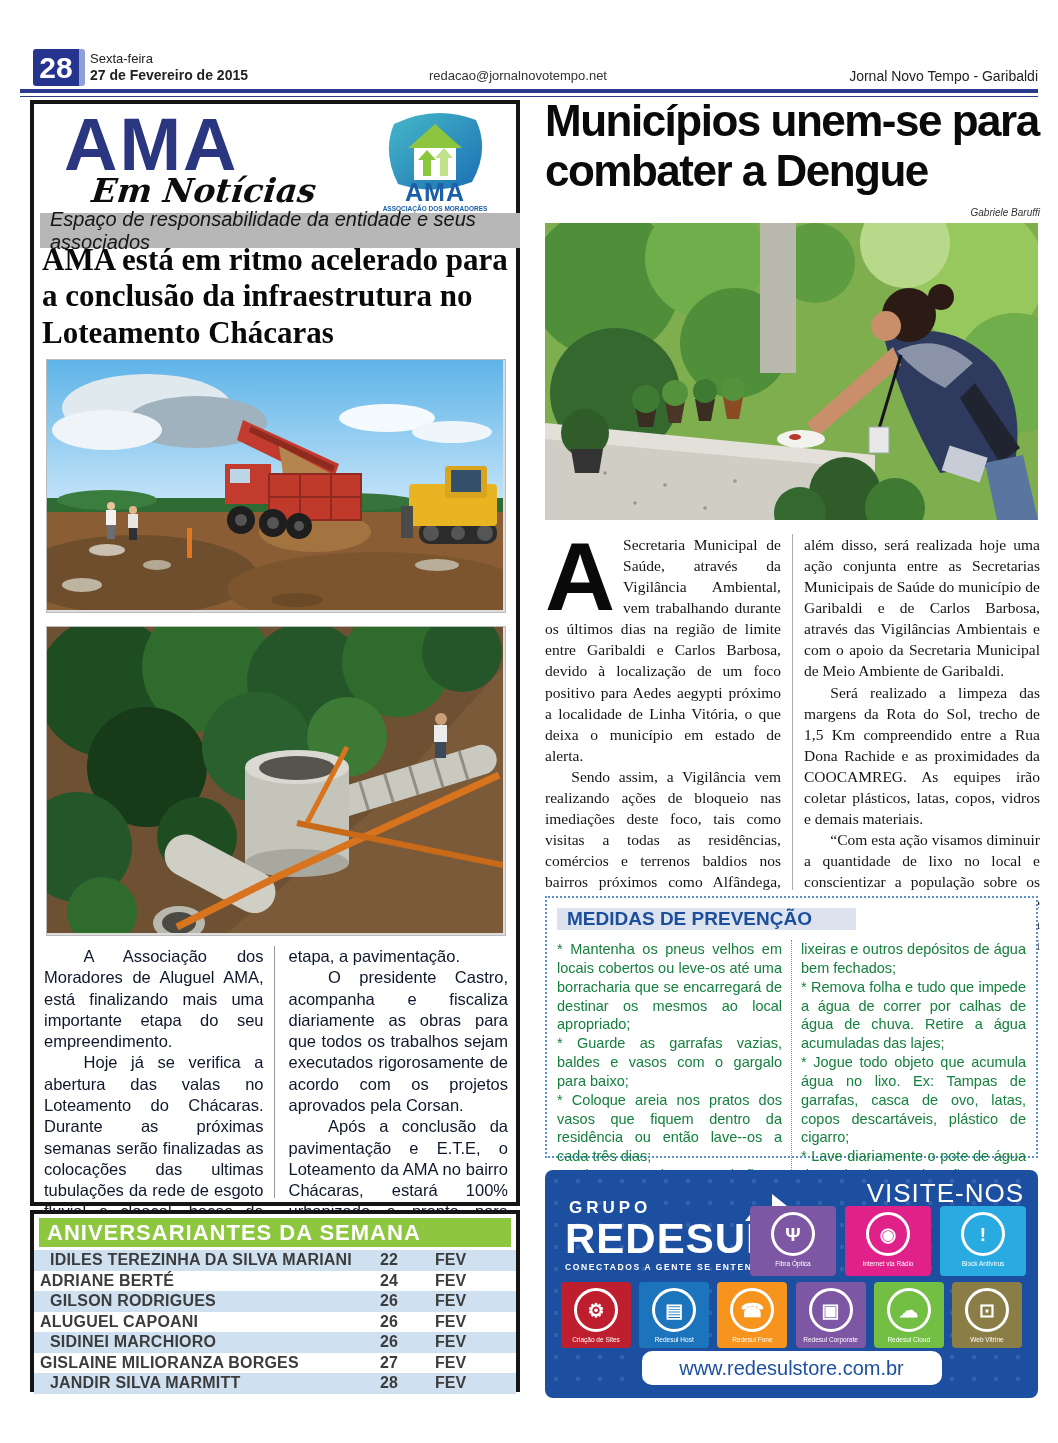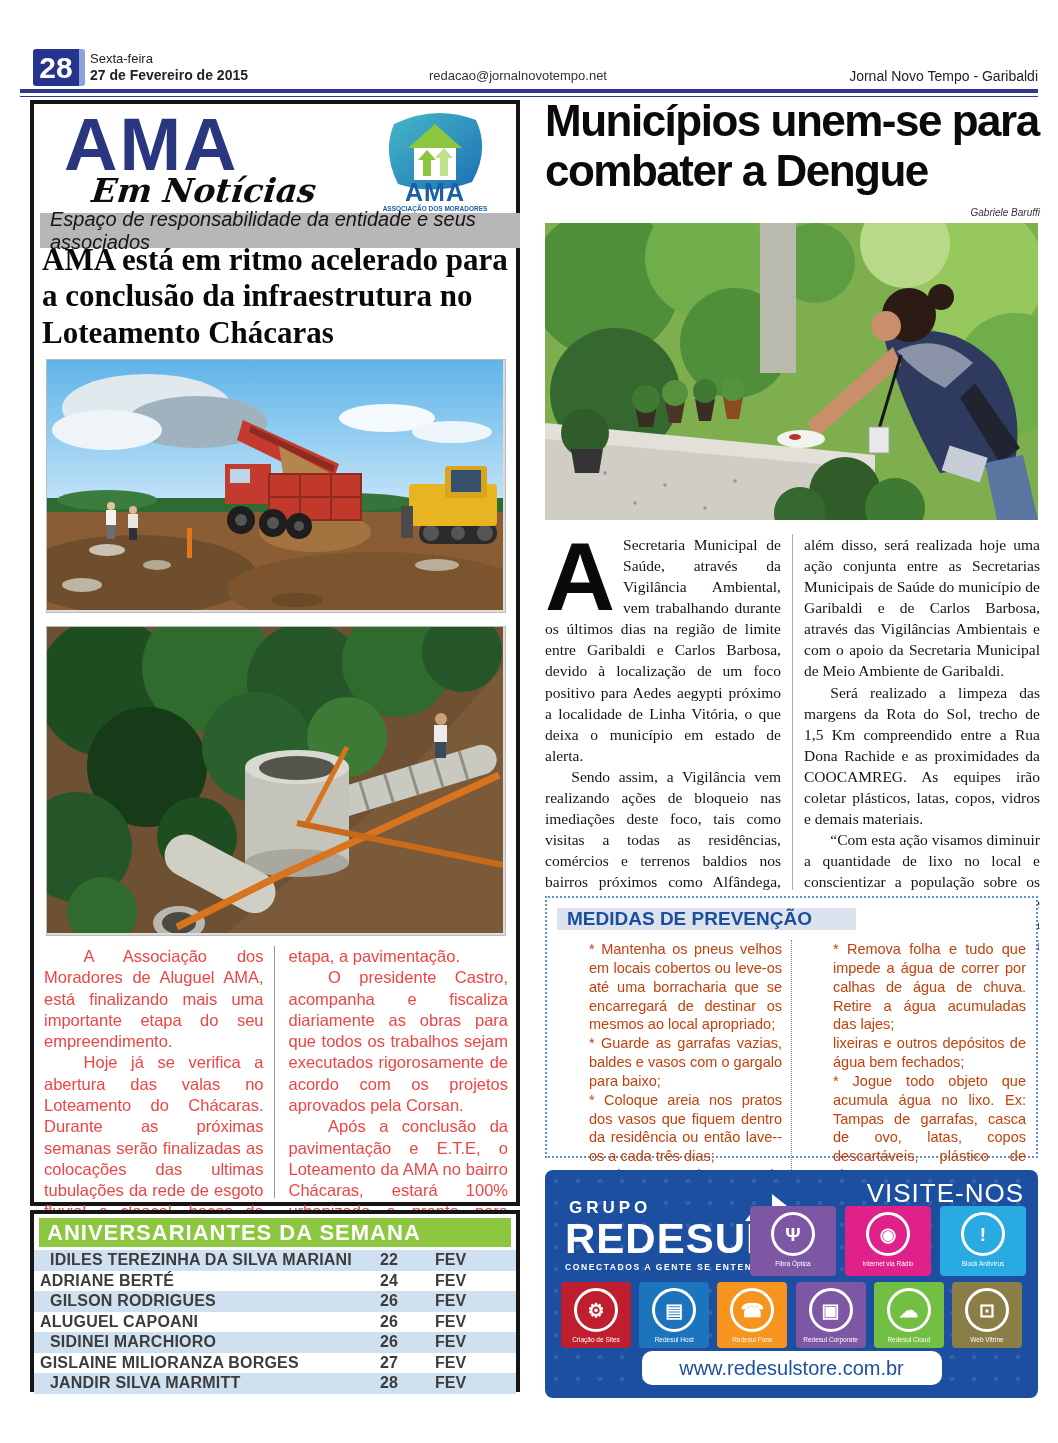--- a/index.html
+++ b/index.html
@@ -30,21 +30,21 @@
   .ama-logo-line{font-size:6.5px;font-weight:bold;color:#1b5fa8;line-height:1.25;}
   .ama-strip{position:absolute;left:6px;top:109px;width:470px;height:35px;background:#b7b7b7;
              font-style:italic;font-size:20px;color:#161616;display:flex;align-items:center;padding-left:10px;}
   .ama-headline{position:absolute;left:8px;top:138px;width:466px;font-family:"Liberation Serif",serif;
                 font-weight:bold;font-size:31px;line-height:1.17;color:#090909;}
   .photo{position:absolute;border:1px solid #bbb;background:#ddd;}
   .photo svg{display:block;}
   .ph1{left:12px;top:255px;width:458px;height:252px;}
   .ph2{left:12px;top:522px;width:458px;height:308px;}
   .ama-cols{position:absolute;left:10px;top:842px;width:464px;height:252px;display:flex;gap:0;}
-  .ama-col{width:50%;font-size:16.5px;line-height:1.29;text-align:justify;color:#ef4444;}
+  .ama-col{width:50%;font-size:16.5px;line-height:1.29;text-align:justify;color:#0f172a;}
   .ama-col p{margin:0;text-indent:2.4em;}
   .ama-col.c1{padding-right:10px;border-right:1px solid #9a9a9a;}
   .ama-col.c2{padding-left:14px;}
   .ama-col.c2 p.nolead{text-indent:0;}
 
   
   .bday-box{position:absolute;left:30px;top:1210px;width:490px;height:182px;
             border:4px solid #151515;background:#fff;box-sizing:border-box;}
   .bday-head{margin:4px 5px 3px 5px;height:29px;background:#8dc63f;color:#fff;font-weight:bold;
              font-size:22px;letter-spacing:1px;display:flex;align-items:center;padding-left:8px;}
@@ -70,21 +70,21 @@
   .den-col p.first{text-indent:0;}
   .dropcap{float:left;font-family:"Liberation Sans",sans-serif;font-weight:bold;font-size:97px;
            line-height:.8;padding:4px 8px 0 0;color:#0a0a0a;}
 
   
   .med-box{position:absolute;left:545px;top:896px;width:493px;height:262px;border:2px dotted #5b8fd4;
            box-sizing:border-box;background:#fff;}
   .med-title{margin:10px 180px 8px 10px;background:#dce3ef;color:#1b4e9b;font-weight:bold;
              font-size:19px;padding:0 10px;}
   .med-cols{display:flex;padding:2px 10px;}
-  .med-col{width:50%;font-size:14.5px;line-height:1.3;text-align:justify;color:#c2410c;margin-left:32px;}
+  .med-col{width:50%;font-size:14.5px;line-height:1.3;text-align:justify;color:#15803d;}
   .med-col p{margin:0 0 0 0;}
   .med-col.c1{padding-right:9px;border-right:1px dotted #5b8fd4;}
   .med-col.c2{padding-left:9px;}
 
   
   .ad{position:absolute;left:545px;top:1170px;width:493px;height:228px;background:#1d4fa1;
       border-radius:8px;overflow:hidden;
       background-image:radial-gradient(rgba(255,255,255,.10) 2px, transparent 2.5px);
       background-size:22px 22px;}
   .ad-visit{position:absolute;top:8px;right:14px;color:#fff;font-size:26px;letter-spacing:1px;}
@@ -374,22 +374,22 @@
     <div class="med-title">MEDIDAS DE PREVENÇÃO</div>
     <div class="med-cols">
       <div class="med-col c1">
         <p>* Mantenha os pneus velhos em locais cobertos ou leve-os até uma borracharia que se encarregará de destinar os mesmos ao local apropriado;</p>
         <p>* Guarde as garrafas vazias, baldes e vasos com o gargalo para baixo;</p>
         <p>* Coloque areia nos pratos dos vasos que fiquem dentro da residência ou então lave--os a cada três dias;</p>
         <p>*Retire o prato dos vasos de flores que ficam na parte externa da residência;</p>
         <p>* Mantenha caixas d'água, poços, barris,</p>
       </div>
       <div class="med-col c2">
+        <p>lixeiras e outros depósitos de água bem fechados;</p>
         <p>* Remova folha e tudo que impede a água de correr por calhas de água de chuva. Retire a água acumuladas das lajes;</p>
-        <p>lixeiras e outros depósitos de água bem fechados;</p>
         <p>* Jogue todo objeto que acumula água no lixo. Ex: Tampas de garrafas, casca de ovo, latas, copos descartáveis, plástico de cigarro;</p>
         <p>* Lave diariamente o pote de água dos animais de estimação.</p>
       </div>
     </div>
   </div>
 
   <div class="ad">
     <div class="ad-visit">VISITE-NOS</div>
     <div class="ad-logo">
       <div class="ad-group">GRUPO</div>

